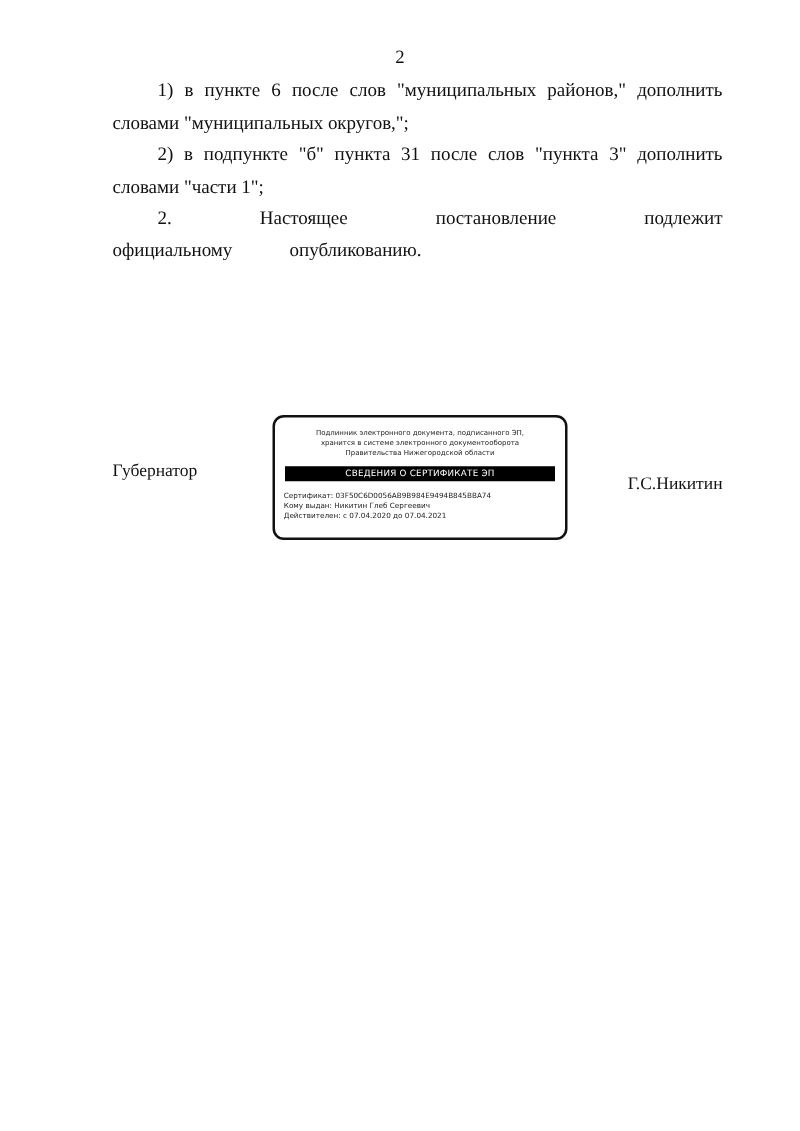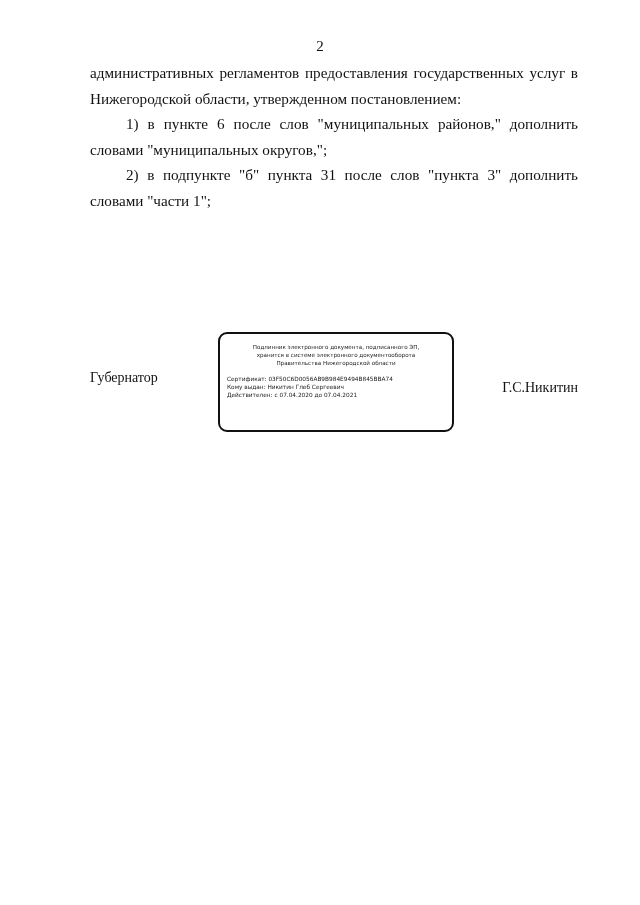--- a/index.html
+++ b/index.html
@@ -23,36 +23,37 @@
                font-size: 7px; line-height: 12px; text-align: center; letter-spacing: 0.2px; }
   .stamp-info { margin: 8px 0 0 7px; font-size: 5.8px; line-height: 8px; color: #222; }
   .stamp-info .lbl { display: inline-block; }
 </style>
 </head>
 <body>
 
 <div class="page-num">2</div>
 
 <div class="body-text">
-  <p class="para">административных регламентов предоставления государственных услуг в Нижегородской области, утвержденном постановлением:</p>
   <p class="para indent">1) в пункте 6 после слов "муниципальных районов," дополнить словами "муниципальных округов,";</p>
   <p class="para indent">2) в подпункте "б" пункта 31 после слов "пункта 3" дополнить словами "части 1";</p>
+  <p class="para indent" style="word-spacing: 42px;">2. Настоящее постановление подлежит официальному опубликованию.</p>
 </div>
 
 <div class="signature-row">
   <span class="sig-left">Губернатор</span>
   <span class="sig-right">Г.С.Никитин</span>
 </div>
 
 <div class="stamp">
   <div class="stamp-head">
     <div>Подлинник электронного документа, подписанного ЭП,</div>
     <div>хранится в системе электронного документооборота</div>
     <div>Правительства Нижегородской области</div>
   </div>
+  <div class="stamp-bar">СВЕДЕНИЯ О СЕРТИФИКАТЕ ЭП</div>
   <div class="stamp-info">
     <div>
       <span class="lbl">Сертификат:</span>
       <span>03F50C6D0056AB9B984E9494B845BBA74</span>
     </div>
     <div>
       <span class="lbl">Кому выдан:</span>
       <span>Никитин Глеб Сергеевич</span>
     </div>
     <div>

